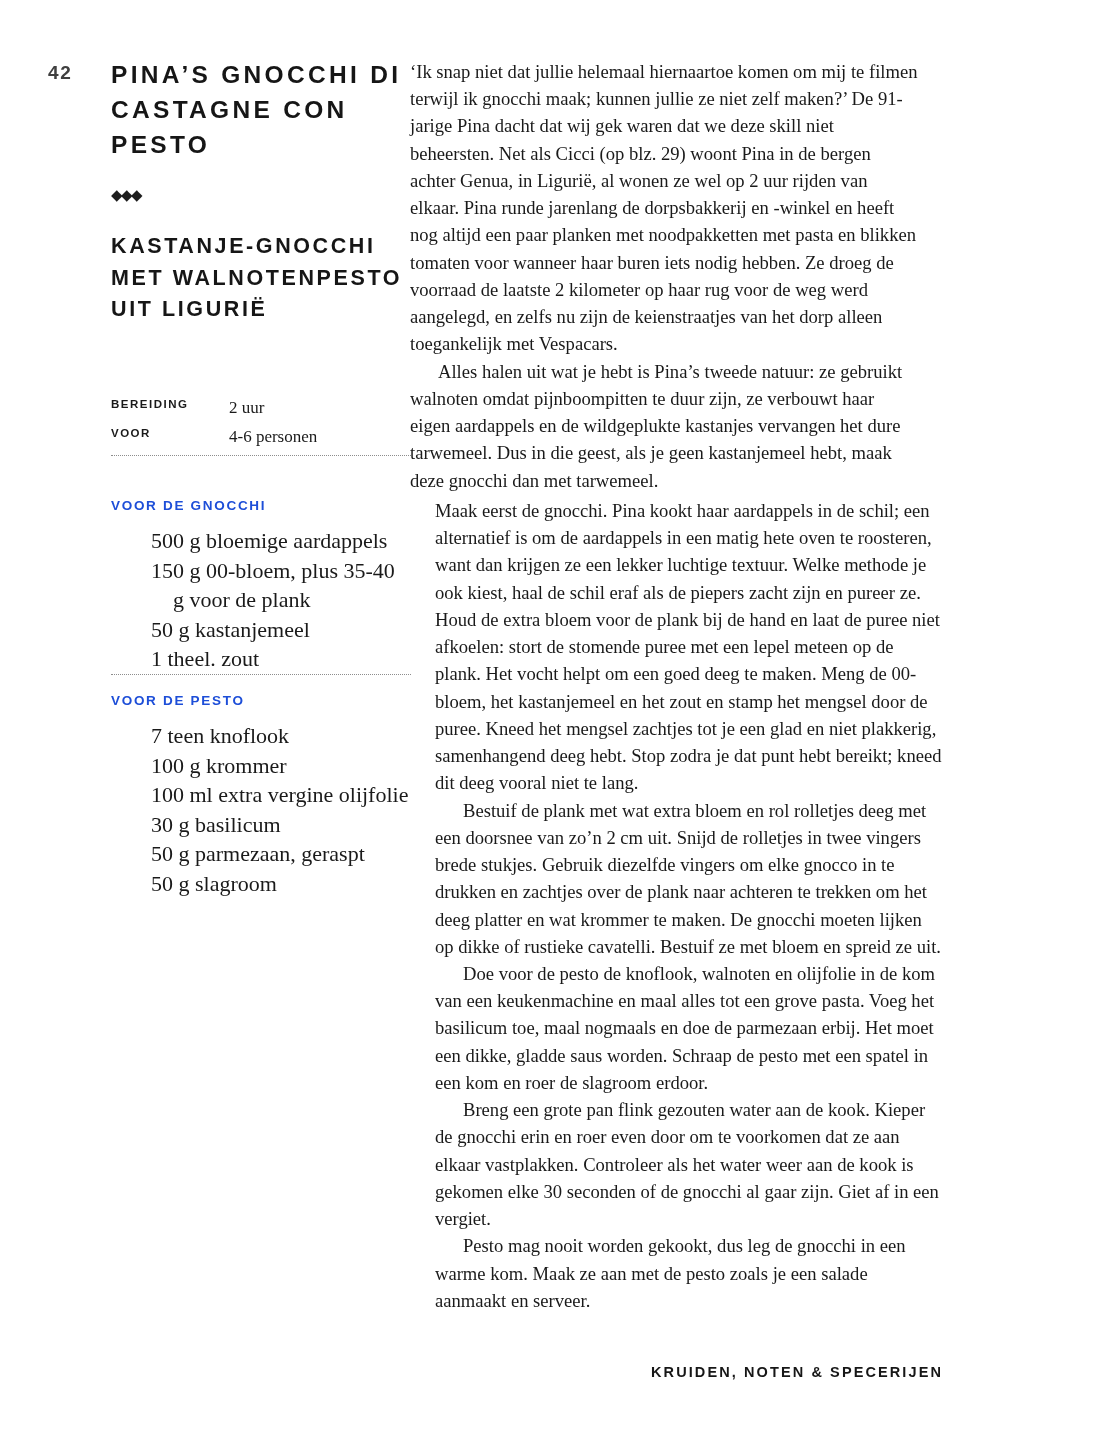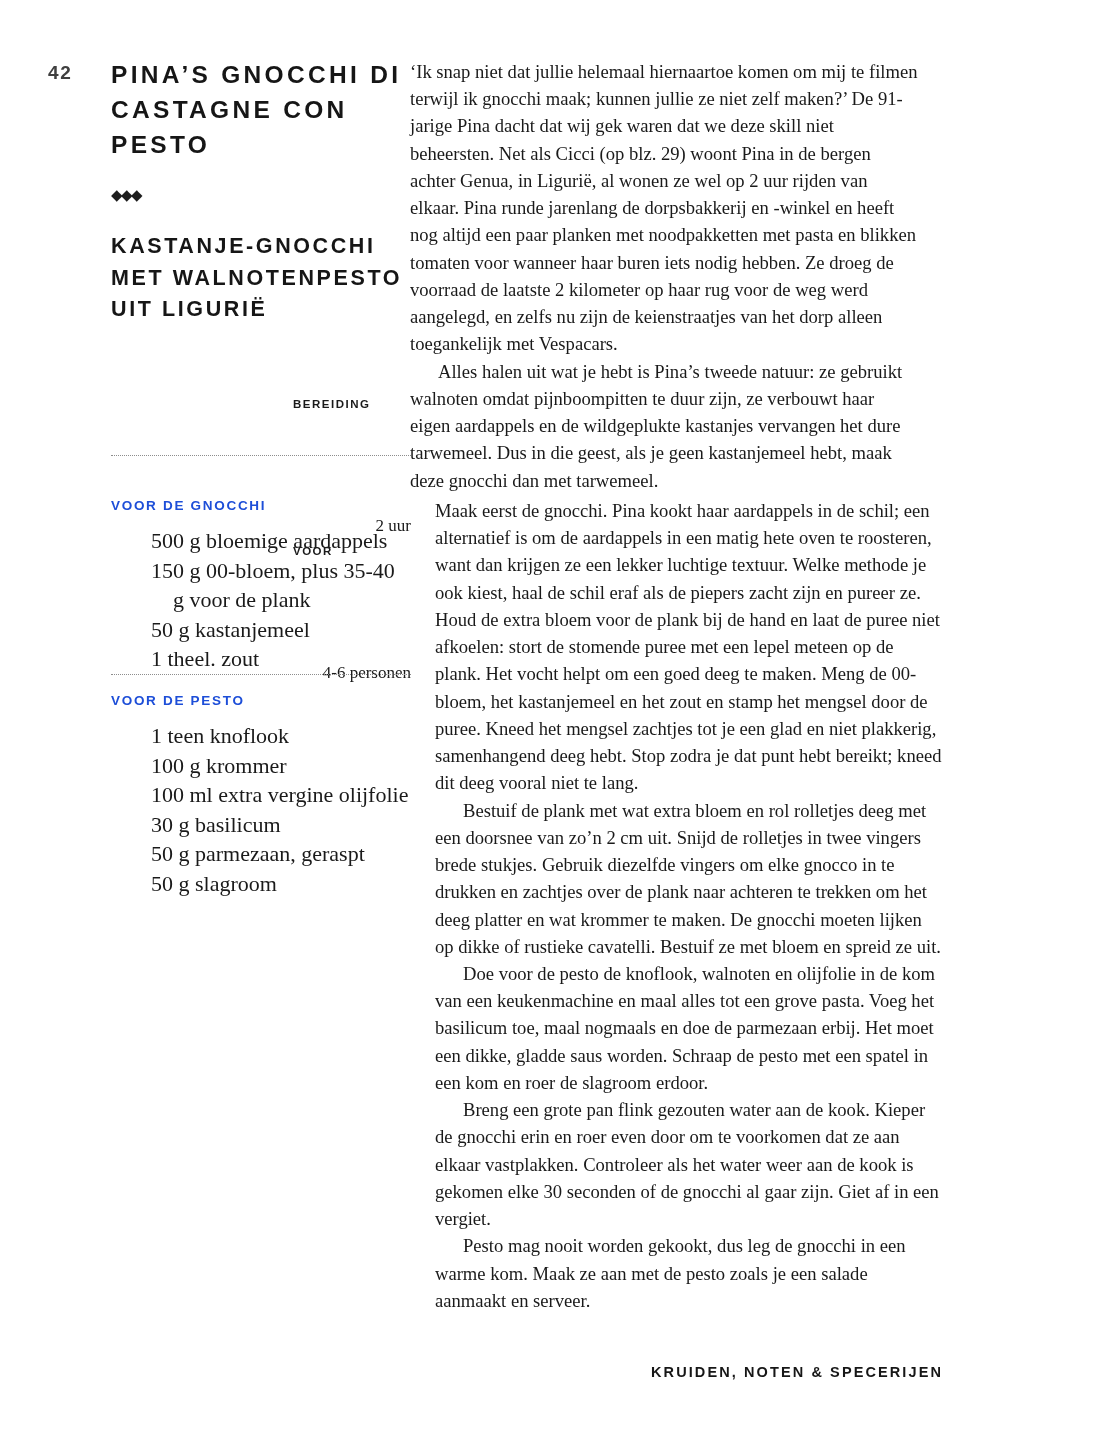--- a/index.html
+++ b/index.html
@@ -73,23 +73,22 @@
 
   
   .meta {
     position: absolute;
     left: 111px;
     top: 398px;
     width: 300px;
   }
   .meta-row {
     display: flex;
-    align-items: flex-end;
+    align-items: flex-start;
     margin-bottom: 9px;
-    flex-direction: column;
   }
   .meta-label {
     font-family: "Liberation Sans", sans-serif;
     font-weight: 700;
     font-size: 11.5px;
     letter-spacing: 1.5px;
     width: 118px;
     flex: 0 0 118px;
     color: #1a1a1a;
   }
@@ -206,21 +205,21 @@
       <li>50 g kastanjemeel</li>
       <li>1 theel. zout</li>
     </ul>
   </div>
 
   <hr class="dotted-rule rule-2">
 
   <div class="ing-block ing-pesto">
     <h3 class="ing-heading">VOOR DE PESTO</h3>
     <ul class="ing-list">
-      <li>1 teen knoflook</li>
+      <li>7 teen knoflook</li>
       <li>100 g krommer</li>
       <li>100 ml extra vergine olijfolie</li>
       <li>30 g basilicum</li>
       <li>50 g parmezaan, geraspt</li>
       <li>50 g slagroom</li>
     </ul>
   </div>
 
   <div class="col-right body-text">
     <p>‘Ik snap niet dat jullie helemaal hiernaartoe komen om mij te filmen terwijl ik gnocchi maak; kunnen jullie ze niet zelf maken?’ De 91-jarige Pina dacht dat wij gek waren dat we deze skill niet beheersten. Net als Cicci (op blz. 29) woont Pina in de bergen achter Genua, in Ligurië, al wonen ze wel op 2 uur rijden van elkaar. Pina runde jarenlang de dorpsbakkerij en -winkel en heeft nog altijd een paar planken met noodpakketten met pasta en blikken tomaten voor wanneer haar buren iets nodig hebben. Ze droeg de voorraad de laatste 2 kilometer op haar rug voor de weg werd aangelegd, en zelfs nu zijn de keienstraatjes van het dorp alleen toegankelijk met Vespacars.</p>

